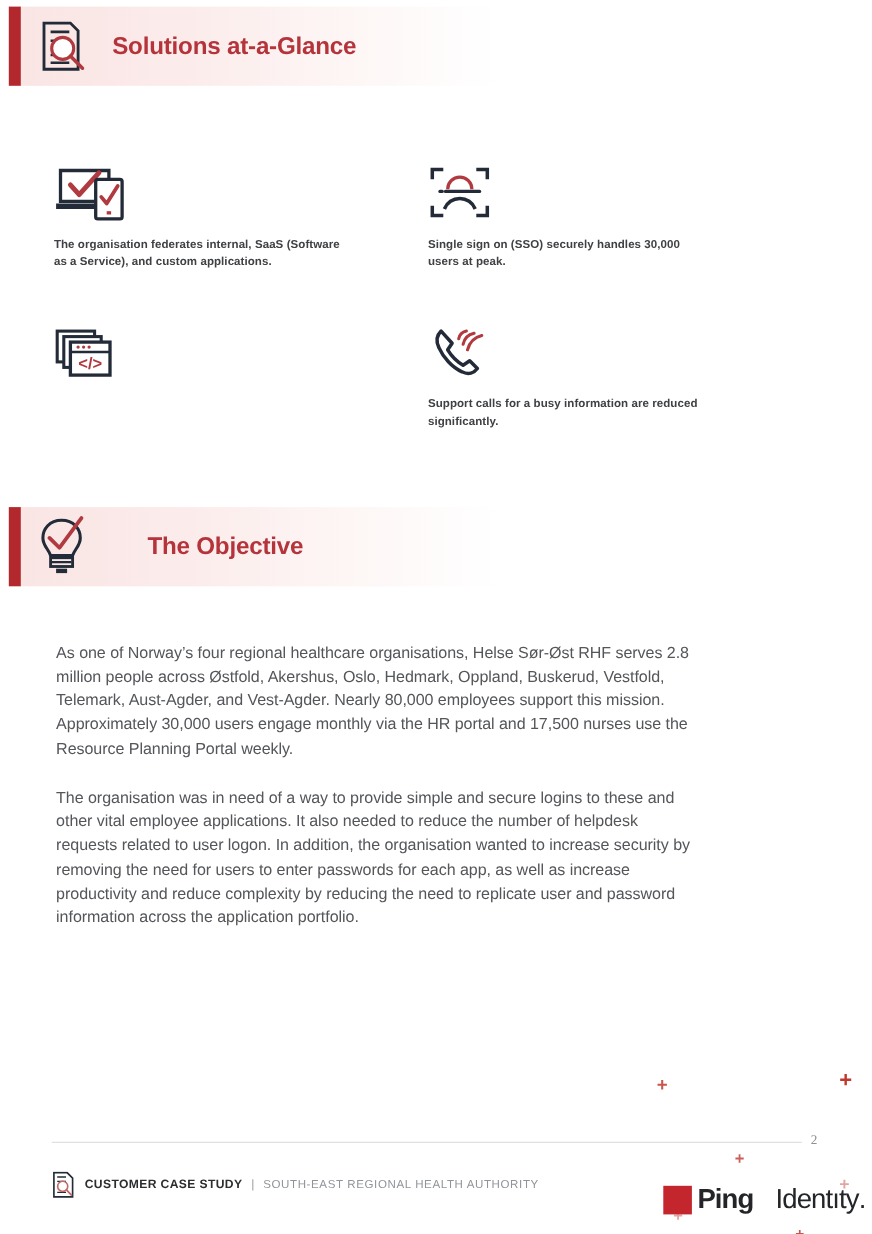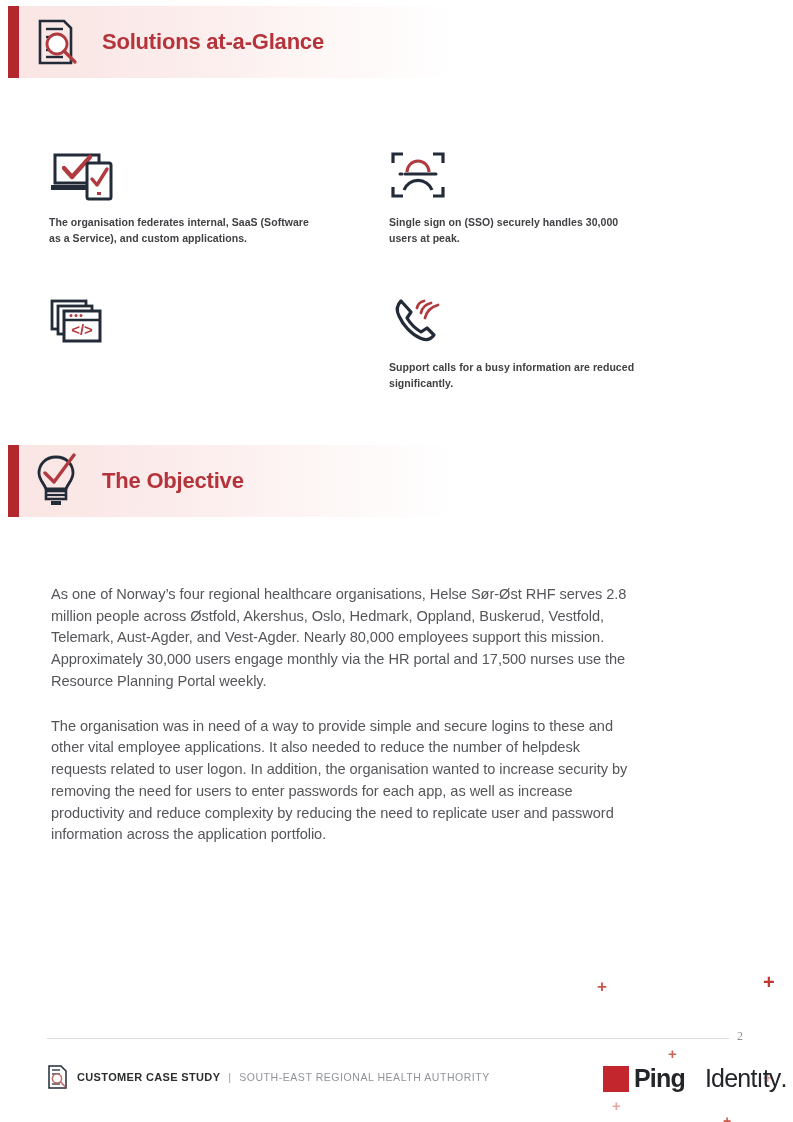--- a/index.html
+++ b/index.html
@@ -55,21 +55,21 @@
     position: relative;
     z-index: 2;
     margin-left: 18px;
     font-size: 22px;
     font-weight: bold;
     color: #b5333a;
     letter-spacing: -0.2px;
   }
 
   #header-solutions { top: 6px; }
-  #header-objective { top: 445px; }
+  #header-objective { top: 461px; gap: 32px; }
 
   
   .glance-grid {
     position: absolute;
     top: 140px;
     left: 0;
     width: 793px;
   }
   .glance-item {
     position: absolute;
@@ -164,21 +164,21 @@
   }
   .footer-left .fl-sub {
     font-size: 10.5px;
     color: #909398;
     letter-spacing: 0.55px;
   }
 
   .ping-logo {
     position: absolute;
     left: 556px;
-    top: 4px;
+    top: 16px;
     display: flex;
     align-items: center;
     justify-content: flex-end;
   }
   .ping-logo .pl-square {
     width: 26px;
     height: 26px;
     background: #c3262d;
     margin-right: 5px;
   }

